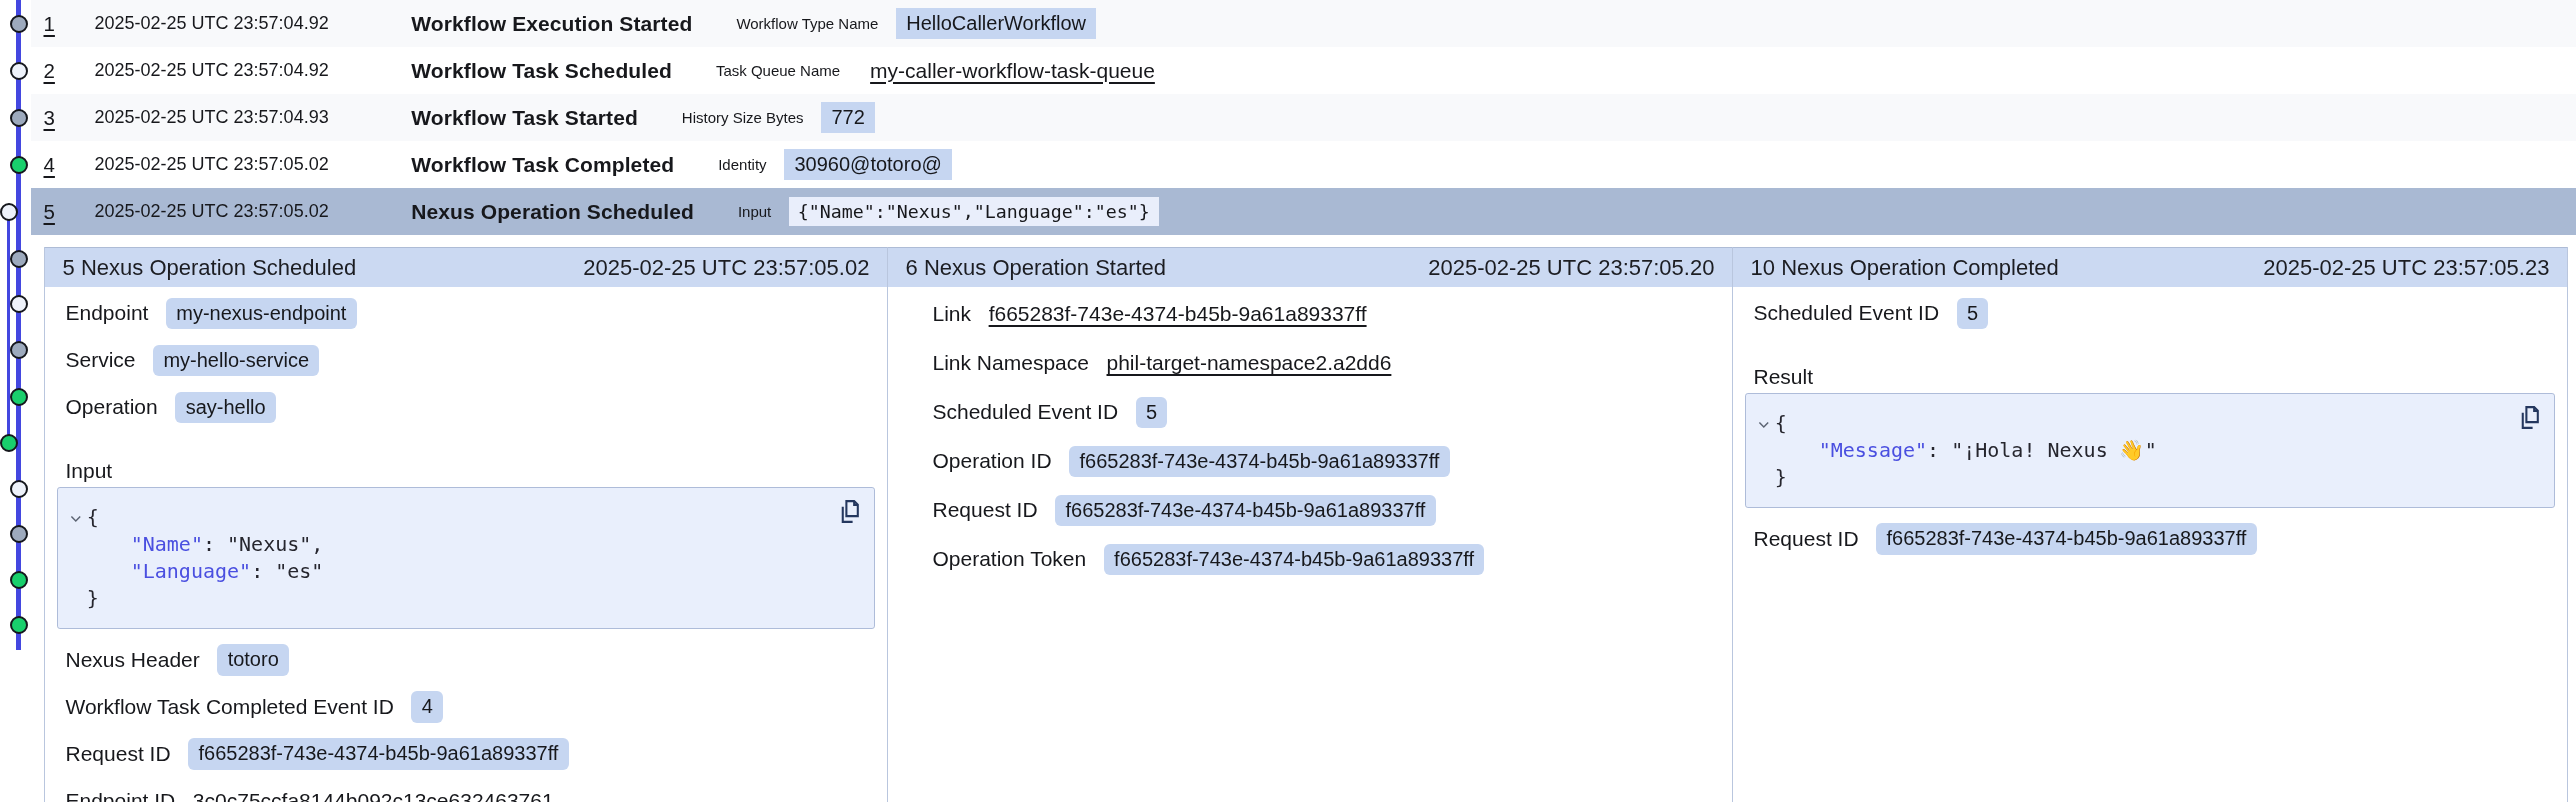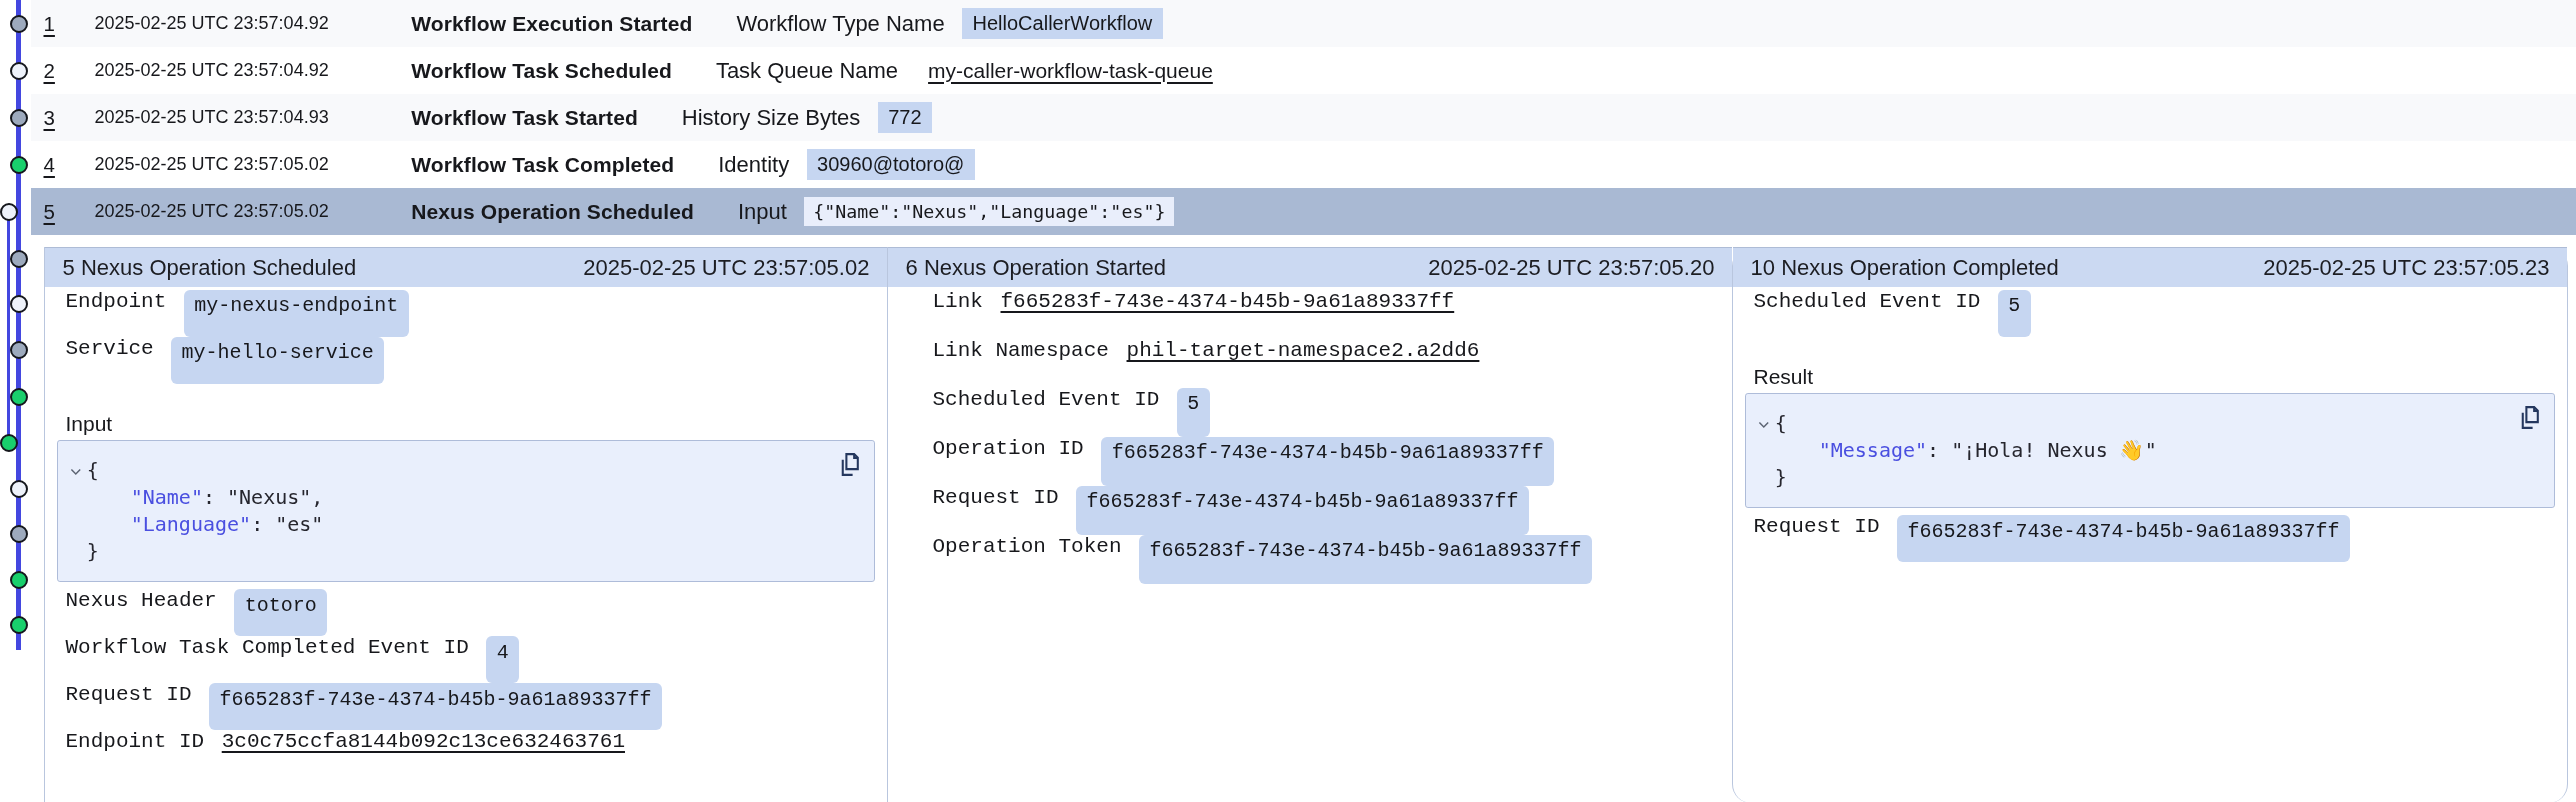--- a/index.html
+++ b/index.html
@@ -18,32 +18,32 @@
   .dot.white{background:#eef2fa;}
   .dot.green{background:#19cf6c;}
   
   #rows{position:absolute;left:31px;top:0;right:0;}
   .row{height:47px;display:flex;align-items:center;padding-left:12.5px;font-size:20.5px;}
   .row.shade{background:#f8f9fb;}
   .row.selected{background:#a9b9d3;}
   .num{width:25px;color:#17181c;text-decoration:underline;text-underline-offset:3.7px;font-weight:500;cursor:pointer;}
   .time{width:308px;margin-left:26px;font-size:18px;}
   .ename{margin-left:8.8px;font-weight:700;font-size:21px;letter-spacing:0.1px;}
-  .alabel{margin-left:44px;font-size:22px;}
+  .alabel{margin-left:44px;font-size:15px;}
   .rbadge{margin-left:17.6px;background:#c6d6f1;border-radius:0;padding:4.4px 10.3px;font-size:20px;}
   .rbadge.mono-badge{background:#e9eefb;font-family:"DejaVu Sans Mono",monospace;font-size:18.3px;padding:3.7px 8.8px;}
   .vlink-row{margin-left:30px;color:#17181c;text-decoration:underline;text-underline-offset:4.4px;font-size:21px;cursor:pointer;}
   
   .panel{position:absolute;top:247px;bottom:0;background:#fff;border-left:1.5px solid #b9c6de;box-sizing:border-box;}
-  .panel.last{border-right:1.5px solid #b9c6de;border-radius:19px;}
+  .panel.last{border-right:1.5px solid #b9c6de;}
   .phead{height:40px;background:#cbd9f2;border-top:1.5px solid #aebcd6;display:flex;align-items:center;justify-content:space-between;padding:0 17.6px;font-size:22px;box-sizing:border-box;}
   .phead .ptitle{color:#1c1d22;text-align:right;}
   .phead .pts{color:#1c1d22;}
   .pbody{padding:2.9px 20.5px 0 20.5px;}
-  .field{height:47px;display:flex;font-family:Liberation Mono, monospace;}
+  .field{height:47px;display:flex;align-items:center;}
   .panel.mid .field{height:49px;margin-left:24px;}
   .flabel{font-size:21px;margin-right:17.6px;white-space:nowrap;}
   .vbadge{background:#c6d6f1;border-radius:5.9px;padding:4.4px 10.3px;font-size:20px;white-space:nowrap;}
   .vlink{color:#17181c;text-decoration:underline;text-underline-offset:4.4px;font-size:21px;cursor:pointer;white-space:nowrap;}
   .label-row{height:32px;display:flex;align-items:center;font-size:21px;margin-top:24px;}
   
   .codeblock{position:relative;background:#e9effc;border:1.5px solid #aebcd9;border-radius:2.9px;margin:0 -8.8px 7.3px -8.8px;padding:16px 44px 16px 0;}
   .cline{font-family:"DejaVu Sans Mono",monospace;font-size:20px;line-height:27px;color:#26262e;white-space:pre;}
   .cline.l0{padding-left:29px;}
   .cline.l1{padding-left:73px;}
@@ -121,20 +121,24 @@
   </div>
   <div class="pbody">
     <div class="field">
       <span class="flabel">Endpoint</span>
       <span class="vbadge">my-nexus-endpoint</span>
     </div>
     <div class="field">
       <span class="flabel">Service</span>
       <span class="vbadge">my-hello-service</span>
     </div>
+    <div class="field">
+      <span class="flabel">Operation</span>
+      <span class="vbadge">say-hello</span>
+    </div>
     <div class="label-row">Input</div>
     <div class="codeblock">
       <span class="chev">
         <svg width="17.6" height="17.6" viewBox="0 0 24 24">
             <polyline points="6,9 12,15 18,9" fill="none" stroke="#5b6372" stroke-width="2"></polyline>
           </svg>
       </span>
       <button class="copybtn">
         <svg width="25" height="28" viewBox="0 0 24 27" fill="none" stroke="#24375e" stroke-width="2">
           <path d="M9 3 h7.5 l3.5 3.5 V17.5 H9 Z"></path>

